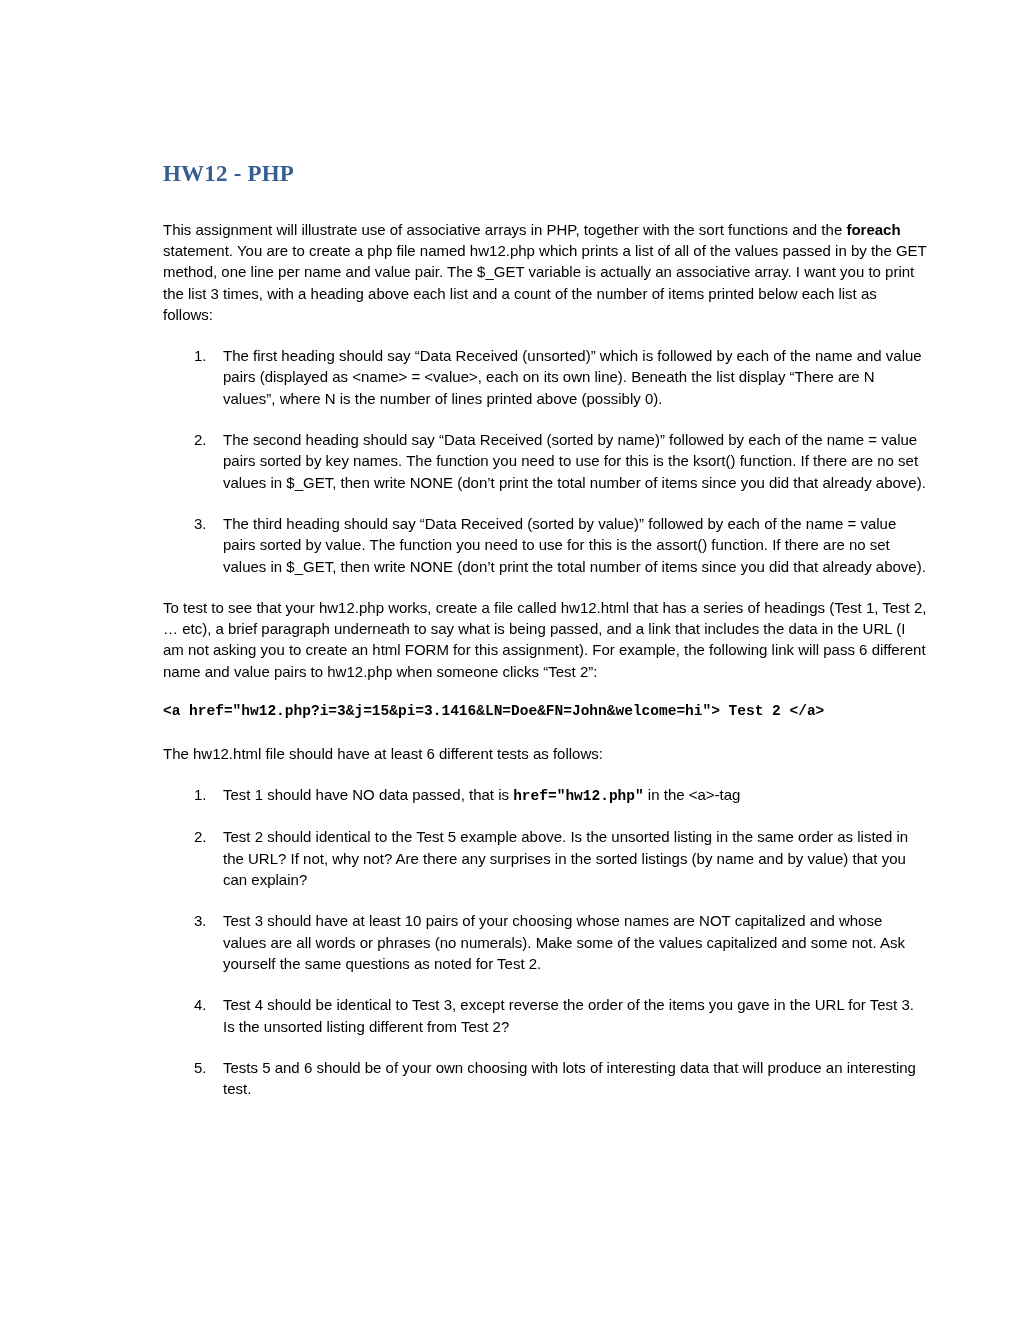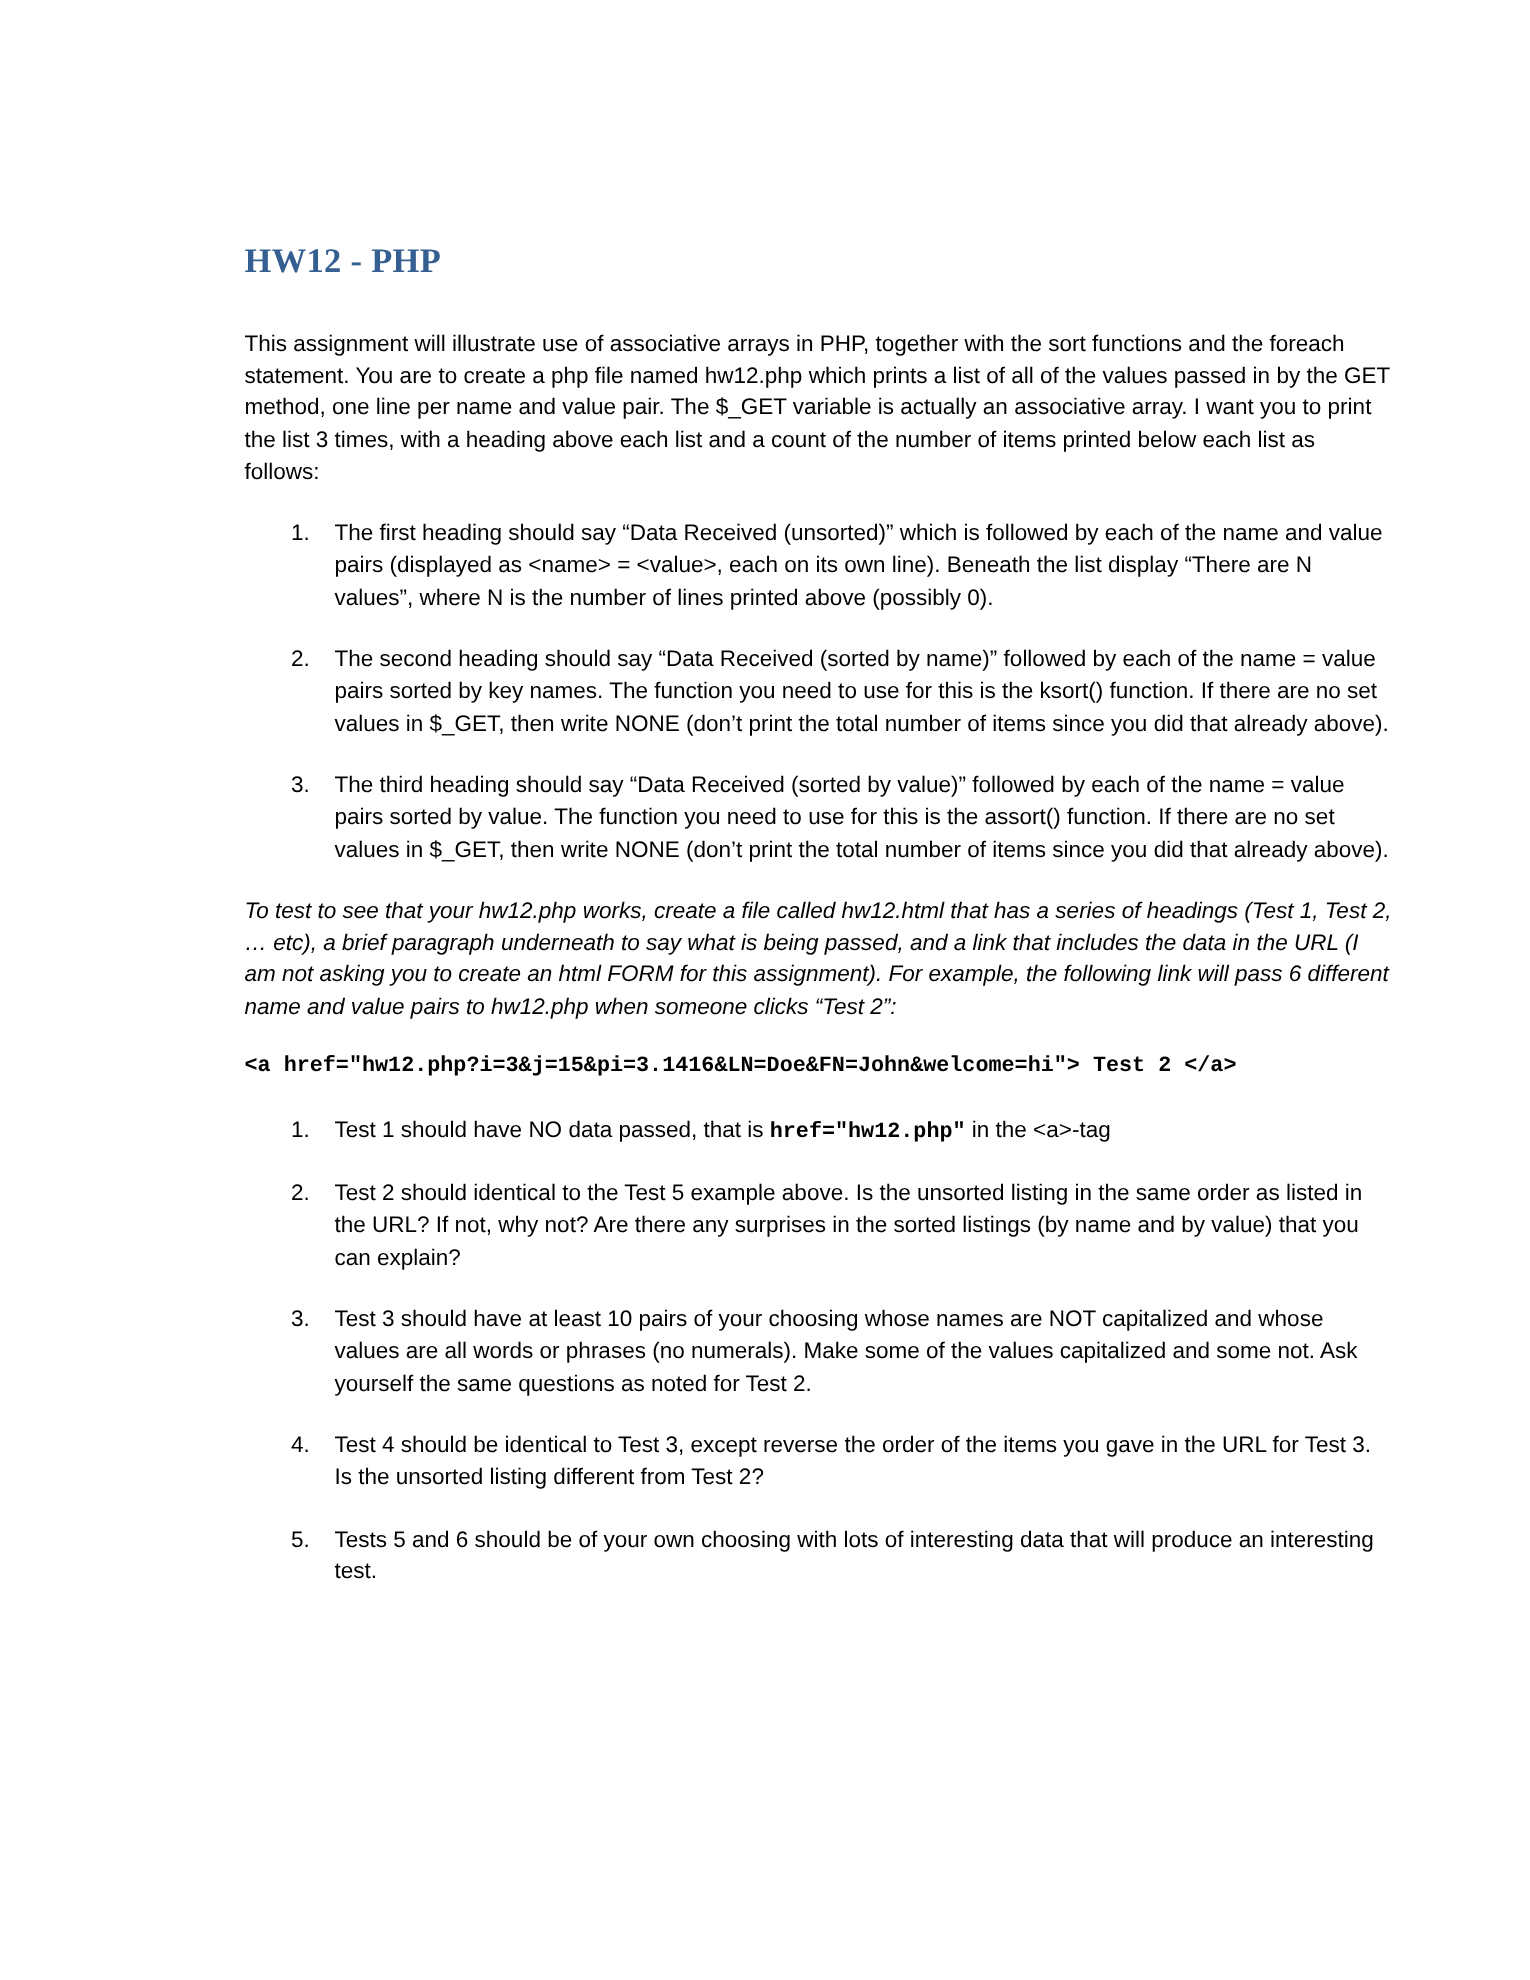--- a/index.html
+++ b/index.html
@@ -26,21 +26,20 @@
     color: #365F91;
     margin-bottom: 28px;
     letter-spacing: 0.2px;
   }
   p.body-par {
     margin-bottom: 14px;
     text-align: left;
   }
   p.body-par.after-list {
     margin-top: 6px;
-    font-style: italic;
   }
   .list {
     margin: 20px 0 20px 31px;
   }
   .list-item {
     display: flex;
     margin-bottom: 20px;
   }
   .list-item:last-child {
     margin-bottom: 20px;
@@ -57,21 +56,21 @@
     font-weight: bold;
     font-size: 14.5px;
     margin: 19px 0 21px 0;
     white-space: nowrap;
   }
   .code-inline {
     font-family: "Liberation Mono", "DejaVu Sans Mono", monospace;
     font-weight: bold;
     font-size: 14.5px;
   }
-  b.inline-bold { font-weight: normal; }
+  b.inline-bold { font-weight: bold; }
 </style>
 </head>
 <body>
 
 <div class="page">
   <div class="content">
 
     <h1 class="doc-title">HW12 - PHP</h1>
 
     <p class="body-par"><span>This assignment will illustrate use of associative arrays in PHP, together with the sort functions and the </span><b class="inline-bold">foreach</b><span> statement. You are to create a php file named hw12.php which prints a list of all of the values passed in by the GET method, one line per name and value pair. The $_GET variable is actually an associative array. I want you to print the list 3 times, with a heading above each list and a count of the number of items printed below each list as follows:</span></p>
@@ -88,20 +87,21 @@
       <div class="list-item">
         <span class="item-number">3.</span>
         <span class="item-text">The third heading should say “Data Received (sorted by value)” followed by each of the name = value pairs sorted by value. The function you need to use for this is the assort() function. If there are no set values in $_GET, then write NONE (don’t print the total number of items since you did that already above).</span>
       </div>
     </div>
 
     <p class="body-par after-list">To test to see that your hw12.php works, create a file called hw12.html that has a series of headings (Test 1, Test 2, … etc), a brief paragraph underneath to say what is being passed, and a link that includes the data in the URL (I am not asking you to create an html FORM for this assignment). For example, the following link will pass 6 different name and value pairs to hw12.php when someone clicks “Test 2”:</p>
 
     <p class="code-par">&lt;a href="hw12.php?i=3&amp;j=15&amp;pi=3.1416&amp;LN=Doe&amp;FN=John&amp;welcome=hi"&gt; Test 2 &lt;/a&gt;</p>
 
+    <p class="body-par">The hw12.html file should have at least 6 different tests as follows:</p>
 
     <div class="list">
       <div class="list-item">
         <span class="item-number">1.</span>
         <span class="item-text"><span>Test 1 should have NO data passed, that is </span><span class="code-inline">href="hw12.php"</span><span> in the &lt;a&gt;-tag</span></span>
       </div>
       <div class="list-item">
         <span class="item-number">2.</span>
         <span class="item-text">Test 2 should identical to the Test 5 example above. Is the unsorted listing in the same order as listed in the URL? If not, why not? Are there any surprises in the sorted listings (by name and by value) that you can explain?</span>
       </div>

